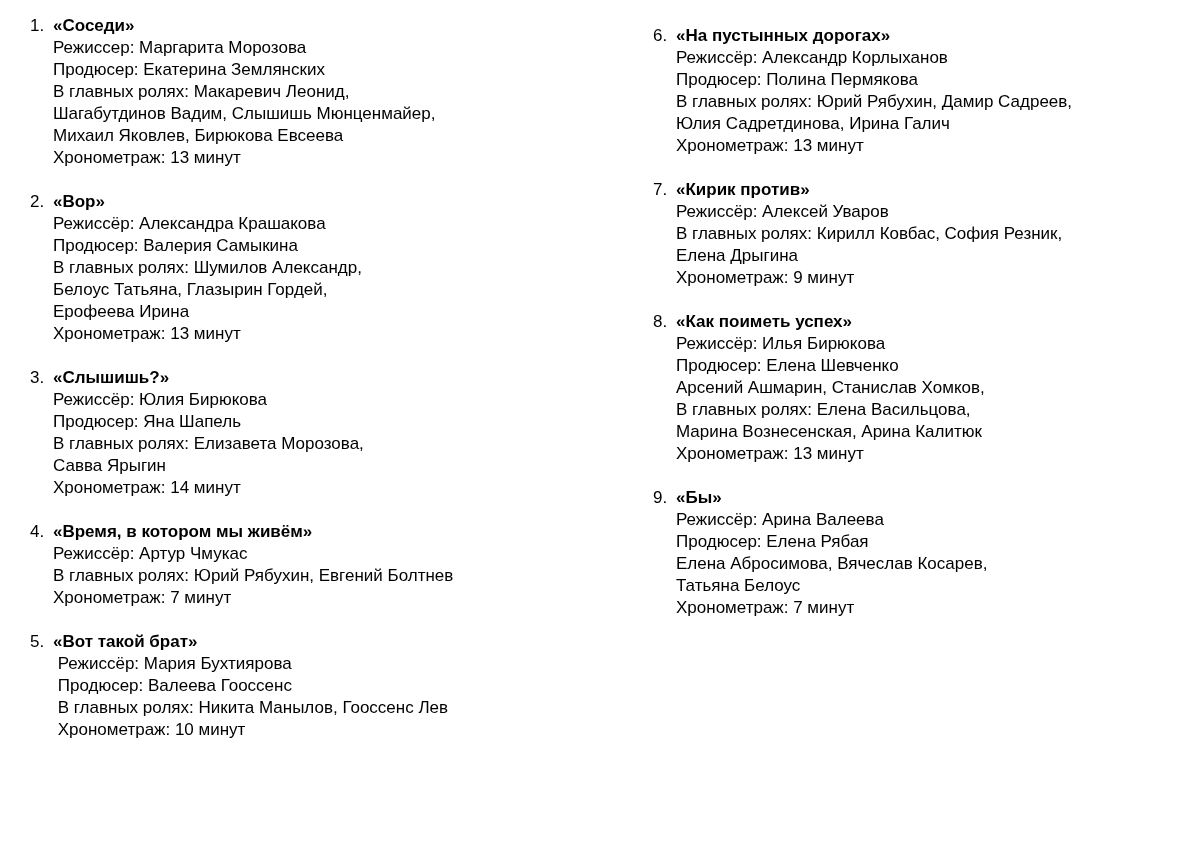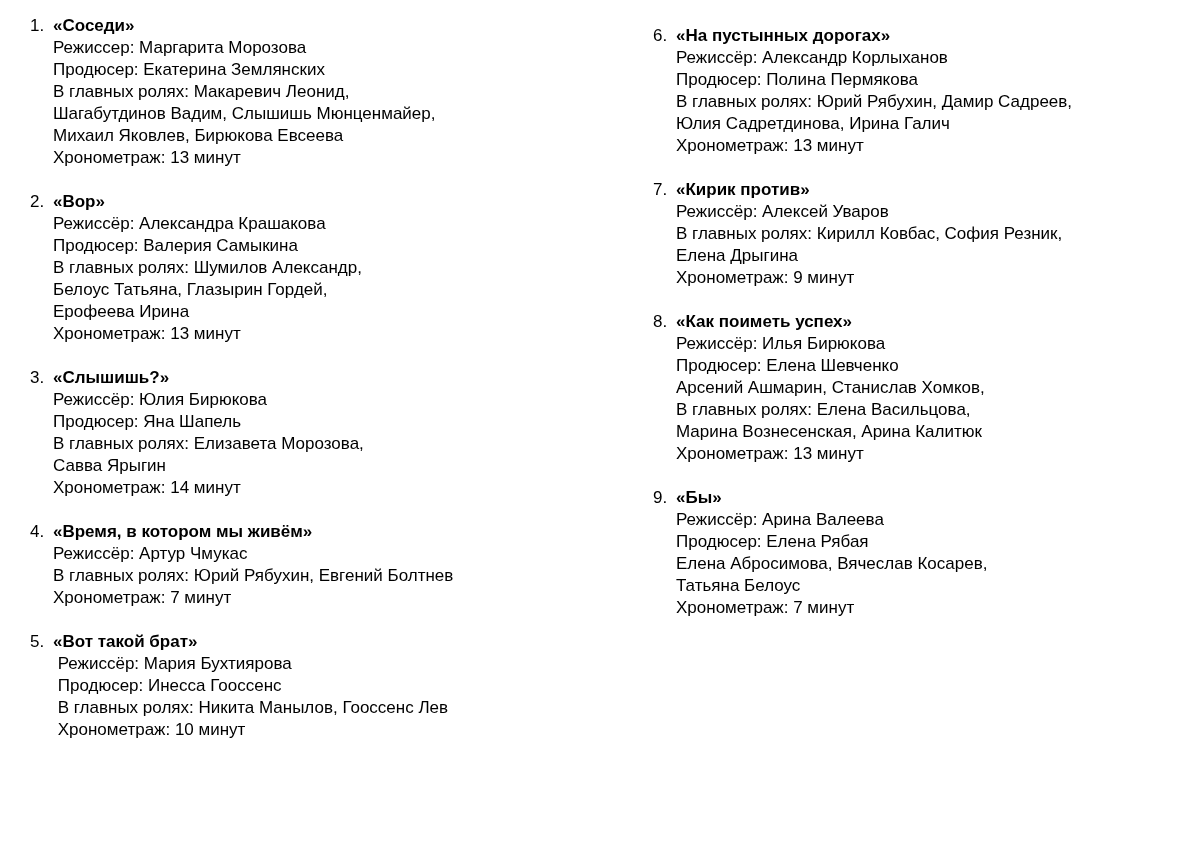--- a/index.html
+++ b/index.html
@@ -91,21 +91,21 @@
           <div class="line">Режиссёр: Артур Чмукас</div>
           <div class="line">В главных ролях: Юрий Рябухин, Евгений Болтнев</div>
           <div class="line">Хронометраж: 7 минут</div>
         </div>
       </div>
       <div class="entry">
         <div class="num">5.</div>
         <div class="entry-body">
           <div class="title">«Вот такой брат»</div>
           <div class="line"> Режиссёр: Мария Бухтиярова</div>
-          <div class="line"> Продюсер: Инесса Гооссенс</div>
+          <div class="line"> Продюсер: Валеева Гооссенс</div>
           <div class="line"> В главных ролях: Никита Манылов, Гооссенс Лев</div>
           <div class="line"> Хронометраж: 10 минут</div>
         </div>
       </div>
     </div>
   <div class="column column-right">
       <div class="entry">
         <div class="num">6.</div>
         <div class="entry-body">
           <div class="title">«На пустынных дорогах»</div>

